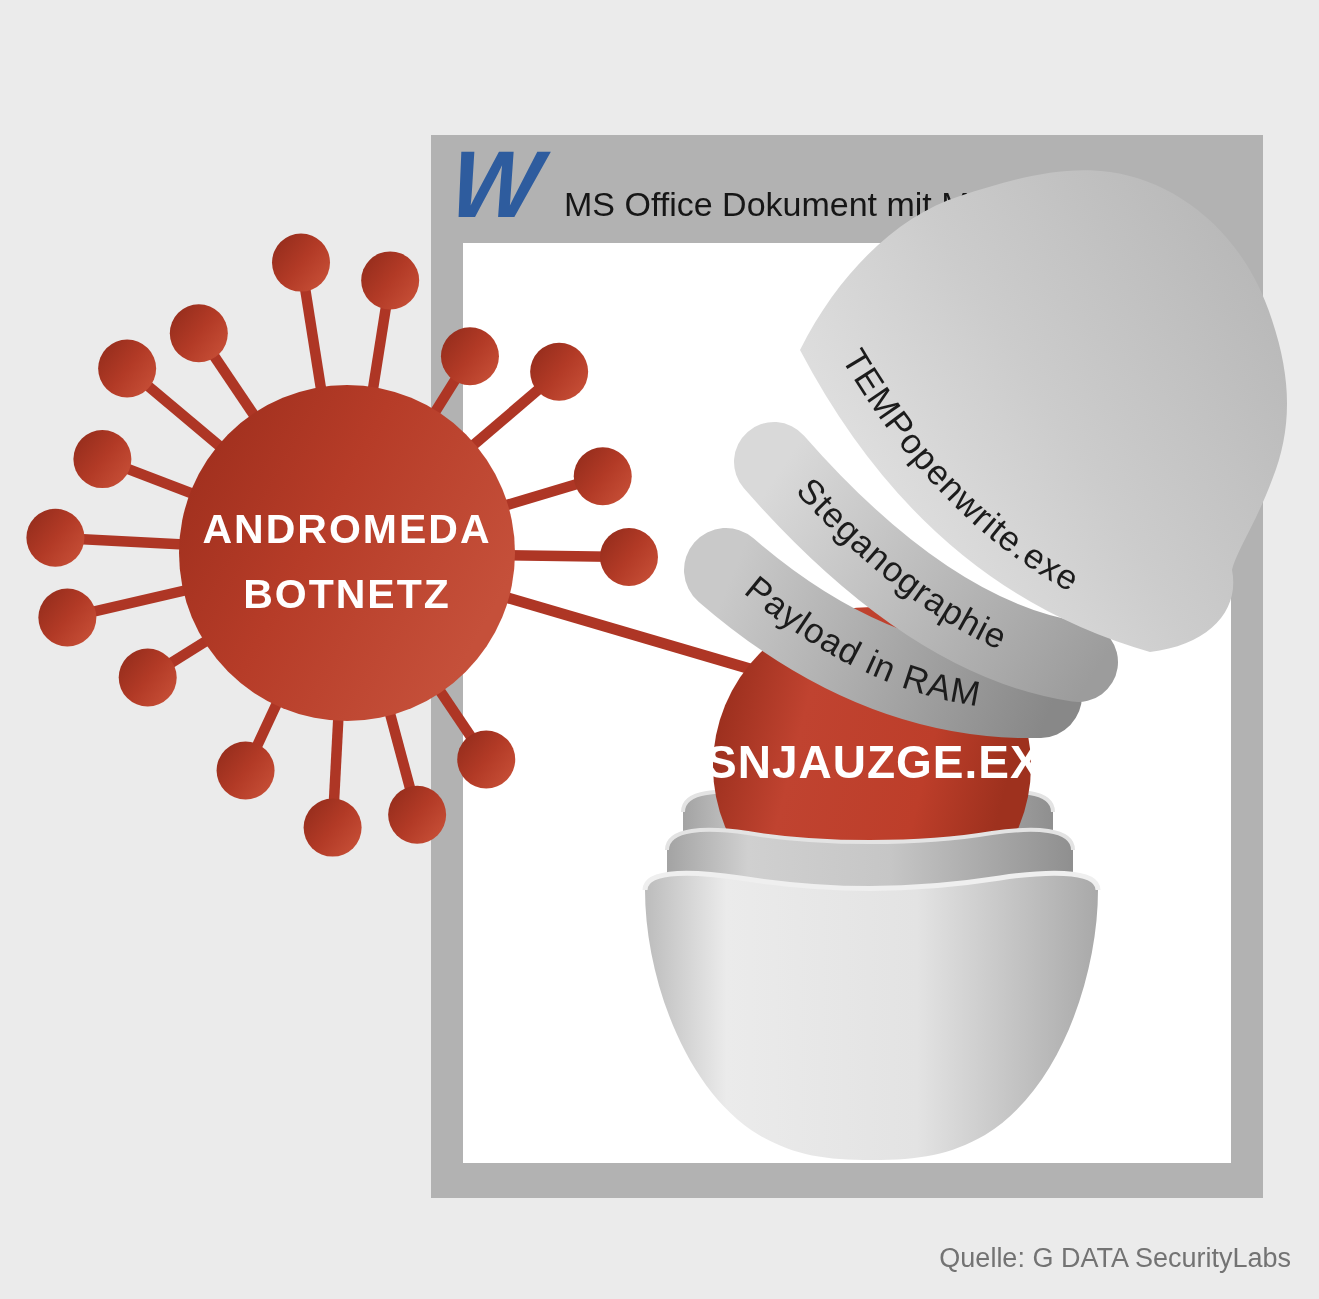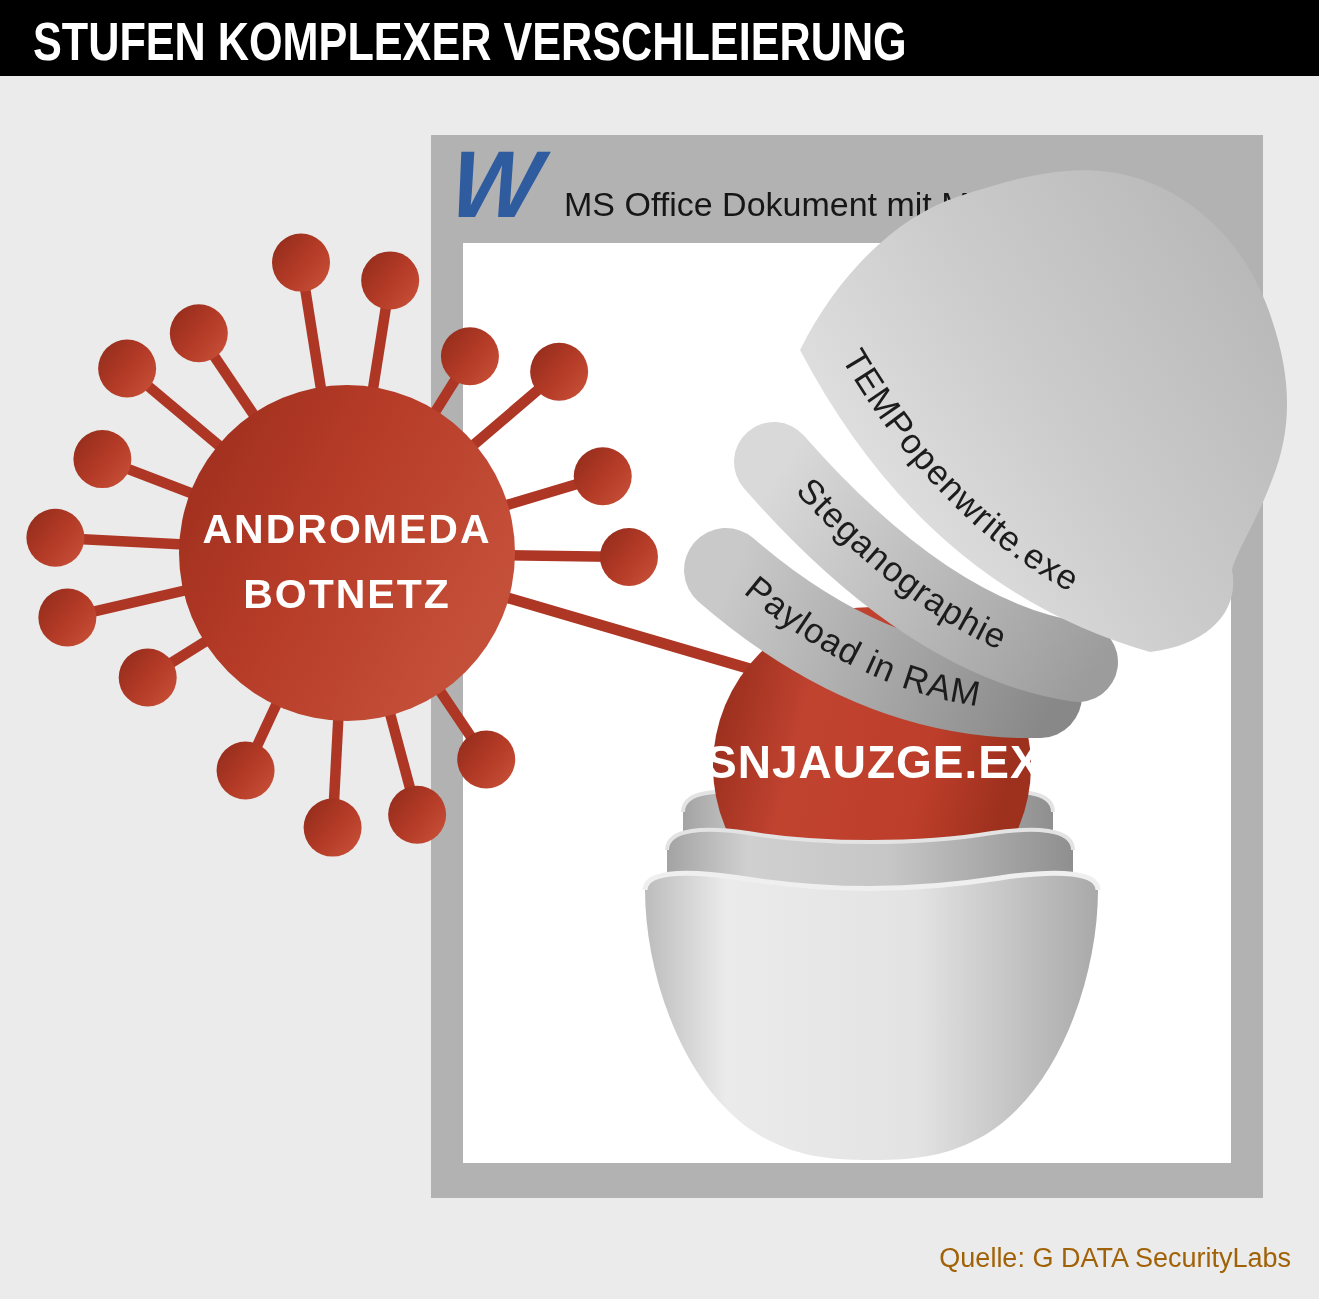--- a/index.html
+++ b/index.html
@@ -31,43 +31,40 @@
     position:absolute;left:20px;top:2px;
     font-size:95px;line-height:95px;font-weight:700;font-style:italic;
     color:#2e5c9e;transform:skewX(-6deg);
   }
   .doc-label{
     position:absolute;left:133px;top:50px;
     font-size:34px;color:#161616;white-space:nowrap;
   }
   .source-caption{
     position:absolute;right:28px;top:1243px;
-    font-size:27px;color:#a16207;white-space:nowrap;
+    font-size:27px;color:#737373;white-space:nowrap;
   }
   svg.overlay{position:absolute;left:0;top:0;}
   .virus-label{
     fill:#ffffff;font-weight:700;font-size:41px;letter-spacing:2px;
     text-anchor:middle;
   }
   .ball-label{
     fill:#ffffff;font-weight:700;font-size:46px;letter-spacing:1px;
     text-anchor:middle;
   }
   .band-label{
     fill:#1c1c1c;font-size:35px;letter-spacing:1px;
   }
 </style>
 </head>
 <body>
 
 <div class="stage">
 
-  <div class="header-bar">
-    <span class="title">STUFEN KOMPLEXER VERSCHLEIERUNG</span>
-  </div>
 
   <div class="doc-box">
     <div class="doc-page"></div>
     <span class="word-logo">W</span>
     <span class="doc-label">MS Office Dokument mit Makro</span>
   </div>
 
   <svg class="overlay" width="1319" height="1299" viewBox="0 0 1319 1299">
     <defs>
       <linearGradient id="gVirus" x1="0" y1="0" x2="1" y2="0.55">

